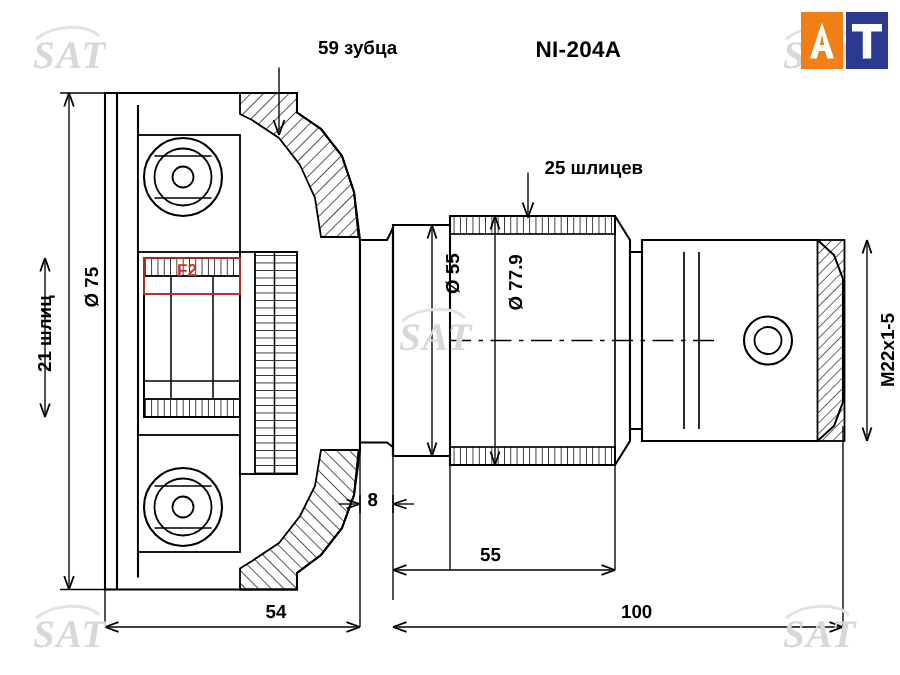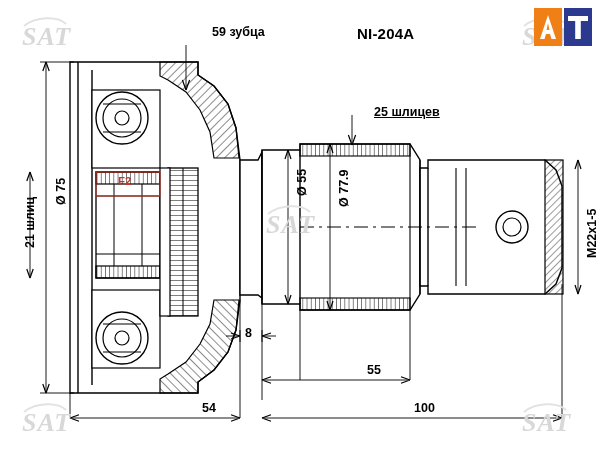--- a/index.html
+++ b/index.html
@@ -241,39 +241,39 @@
       <path d="M524,26 C536,16 558,16 566,24"></path>
       <path d="M524,412 C536,402 558,402 566,410"></path>
       <path d="M268,214 C280,204 302,204 310,212"></path>
     </g>
   </svg>
 
   <div class="lbl lbl-part-number" style="left:357px; top:26px;">NI-204A</div>
 
   <div class="lbl lbl-dim" style="left:212px; top:26px;">59 зубца</div>
 
-  <div class="lbl lbl-dim" style="left:374px; top:106px;text-decoration:underline;">25 шлицев</div>
+  <div class="lbl lbl-dim" style="left:363px; top:106px;">25 шлицев</div>
 
   <div class="lbl lbl-dim rot90" style="left:24px; top:248px;">21 шлиц</div>
 
   <div class="lbl lbl-dim rot90" style="left:55px; top:205px;">Ø 75</div>
 
   <div class="lbl lbl-dim rot90" style="left:296px; top:196px;">Ø 55</div>
 
   <div class="lbl lbl-dim rot90" style="left:338px; top:207px;">Ø 77.9</div>
 
   <div class="lbl lbl-dim rot90" style="left:586px; top:258px;">M22x1-5</div>
 
   <div class="lbl lbl-dim-sm" style="left:102px; top:176px; color:#c0392b;padding-left:16px;">F2</div>
 
   <div class="lbl lbl-dim" style="left:245px; top:327px;">8</div>
 
-  <div class="lbl lbl-dim" style="left:320px; top:364px;margin-left:47px;">55</div>
-
-  <div class="lbl lbl-dim" style="left:158px; top:402px;padding-left:44px;">54</div>
+  <div class="lbl lbl-dim" style="left:320px; top:364px;">55</div>
+
+  <div class="lbl lbl-dim" style="left:133px; top:402px;padding-left:44px;">54</div>
 
   <div class="lbl lbl-dim" style="left:414px; top:402px;">100</div>
 
   <div class="wm wm-sat" style="left:22px; top:6px;">SAT</div>
   <div class="wm wm-sat" style="left:22px; top:392px;">SAT</div>
   <div class="wm wm-sat" style="left:522px; top:6px;">SAT</div>
   <div class="wm wm-sat" style="left:522px; top:392px;">SAT</div>
   <div class="wm wm-sat" style="left:266px; top:194px;">SAT</div>
 
   <svg class="logo" viewBox="0 0 58 38">

